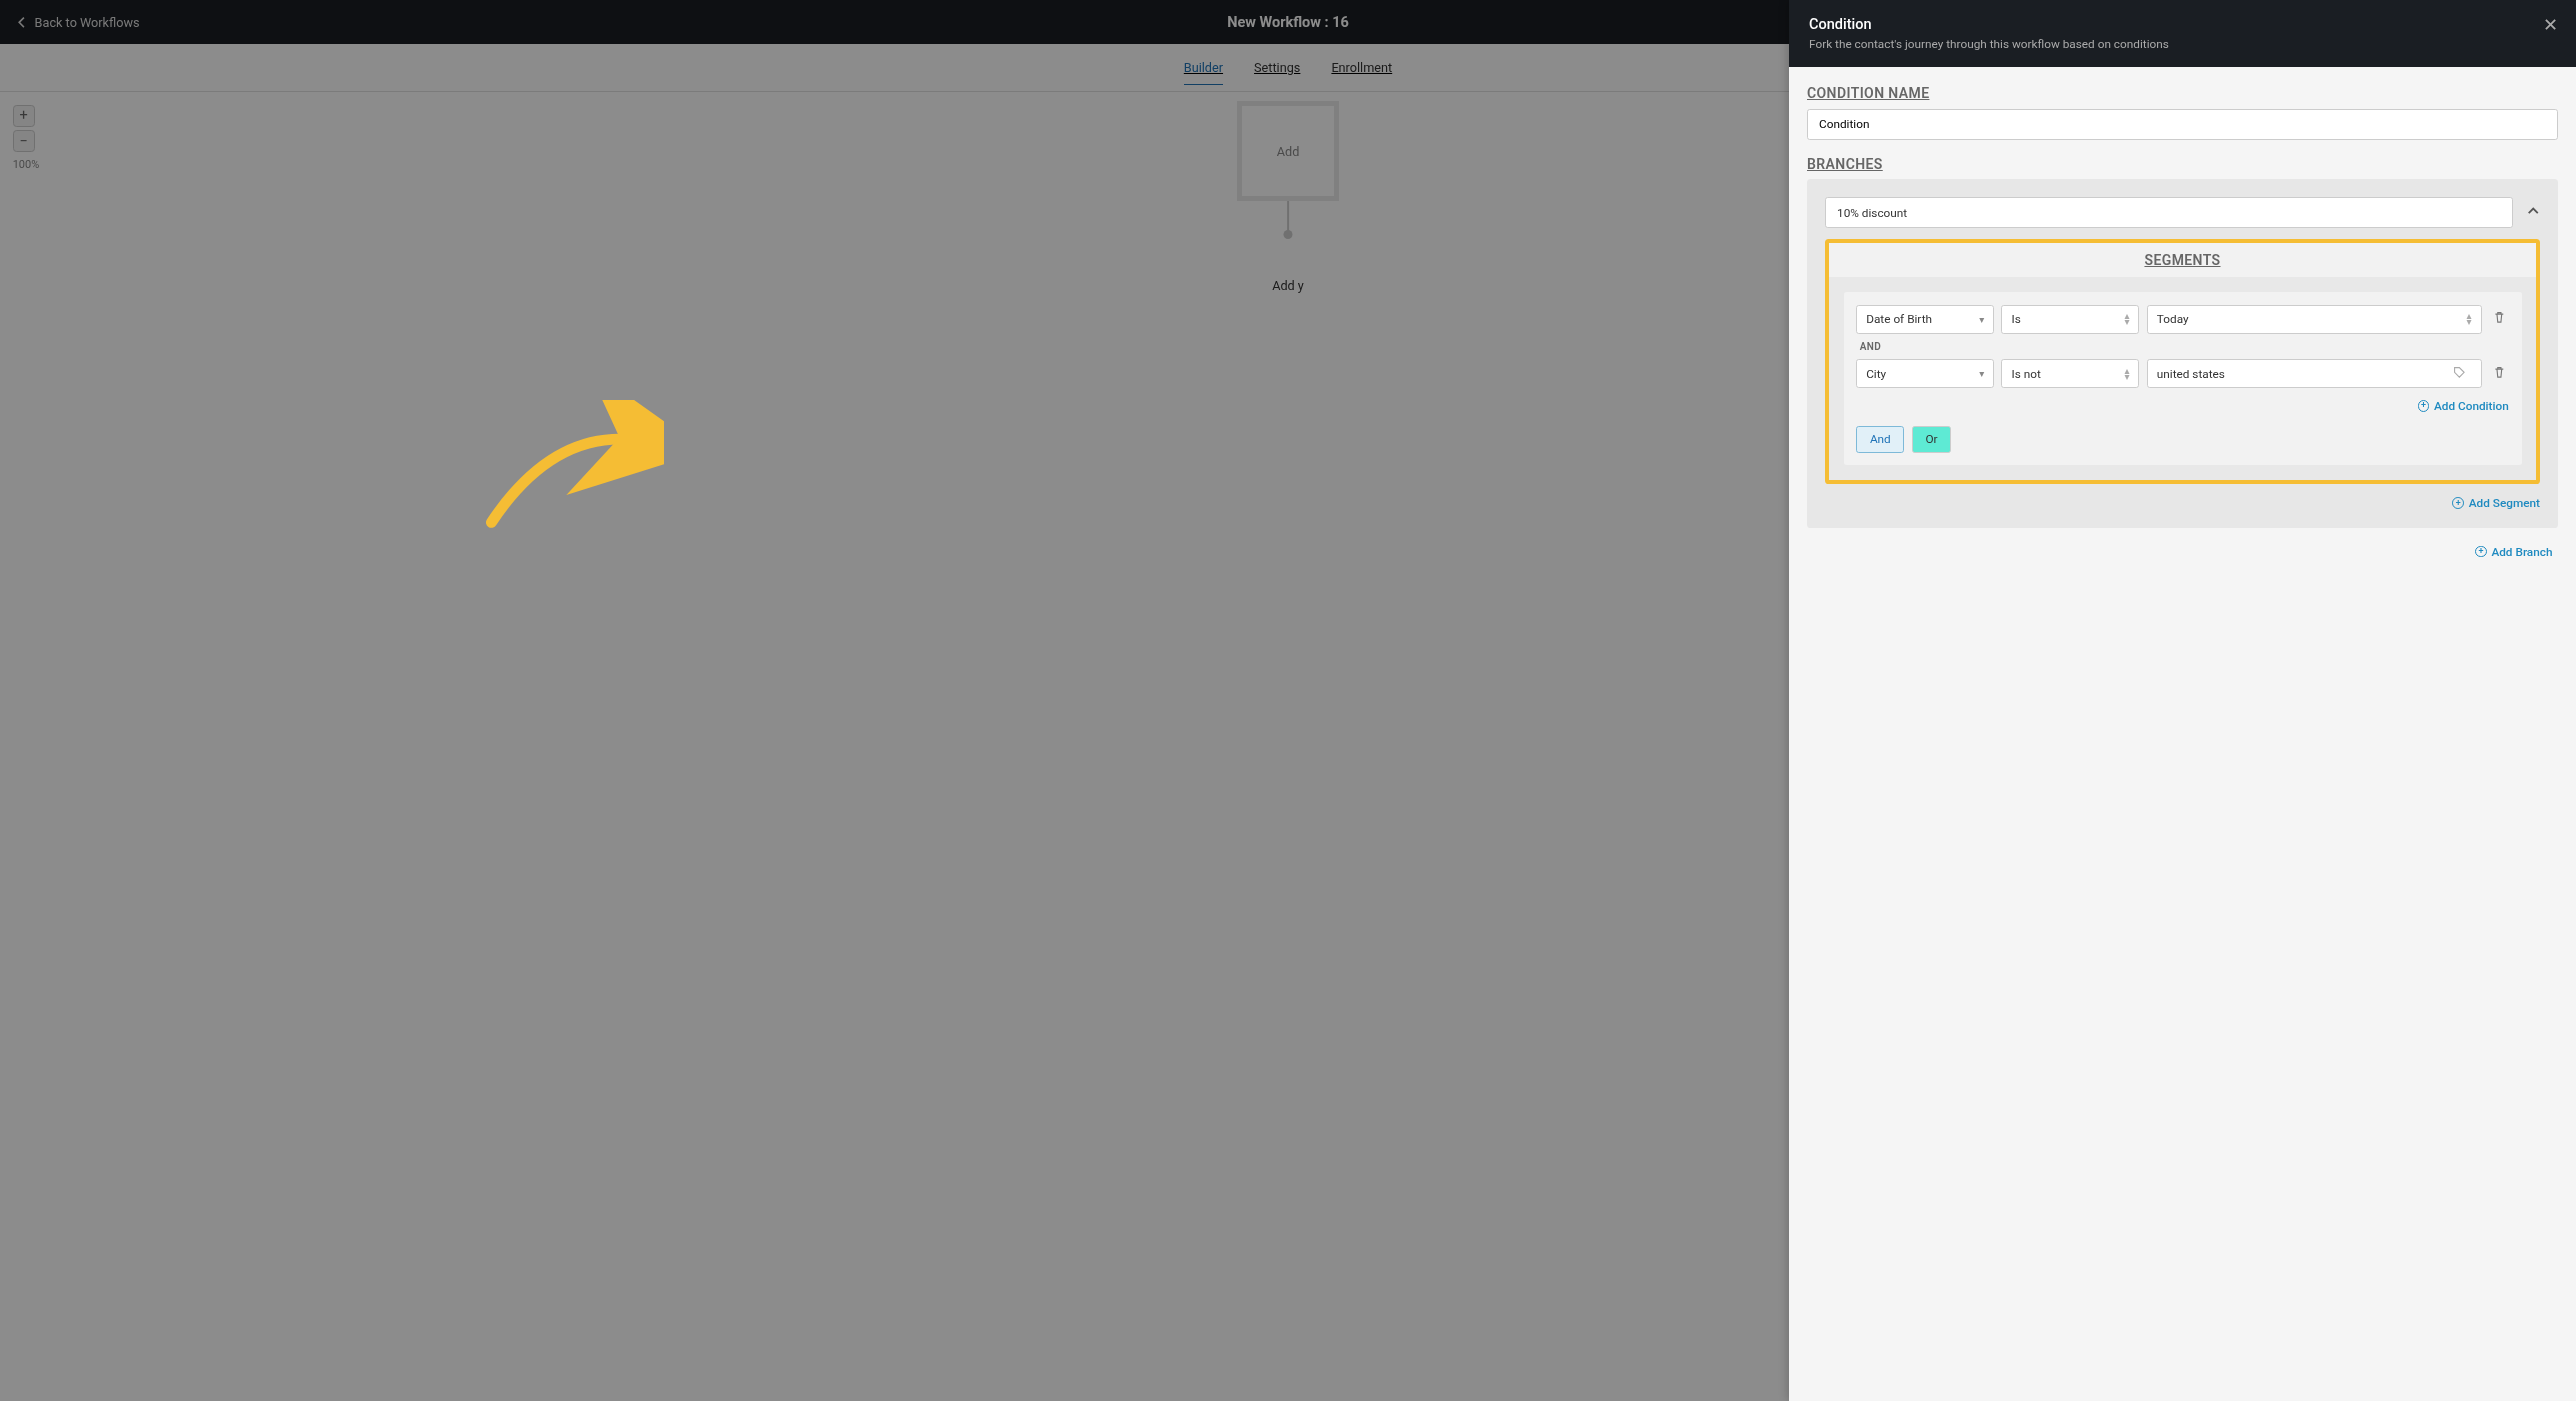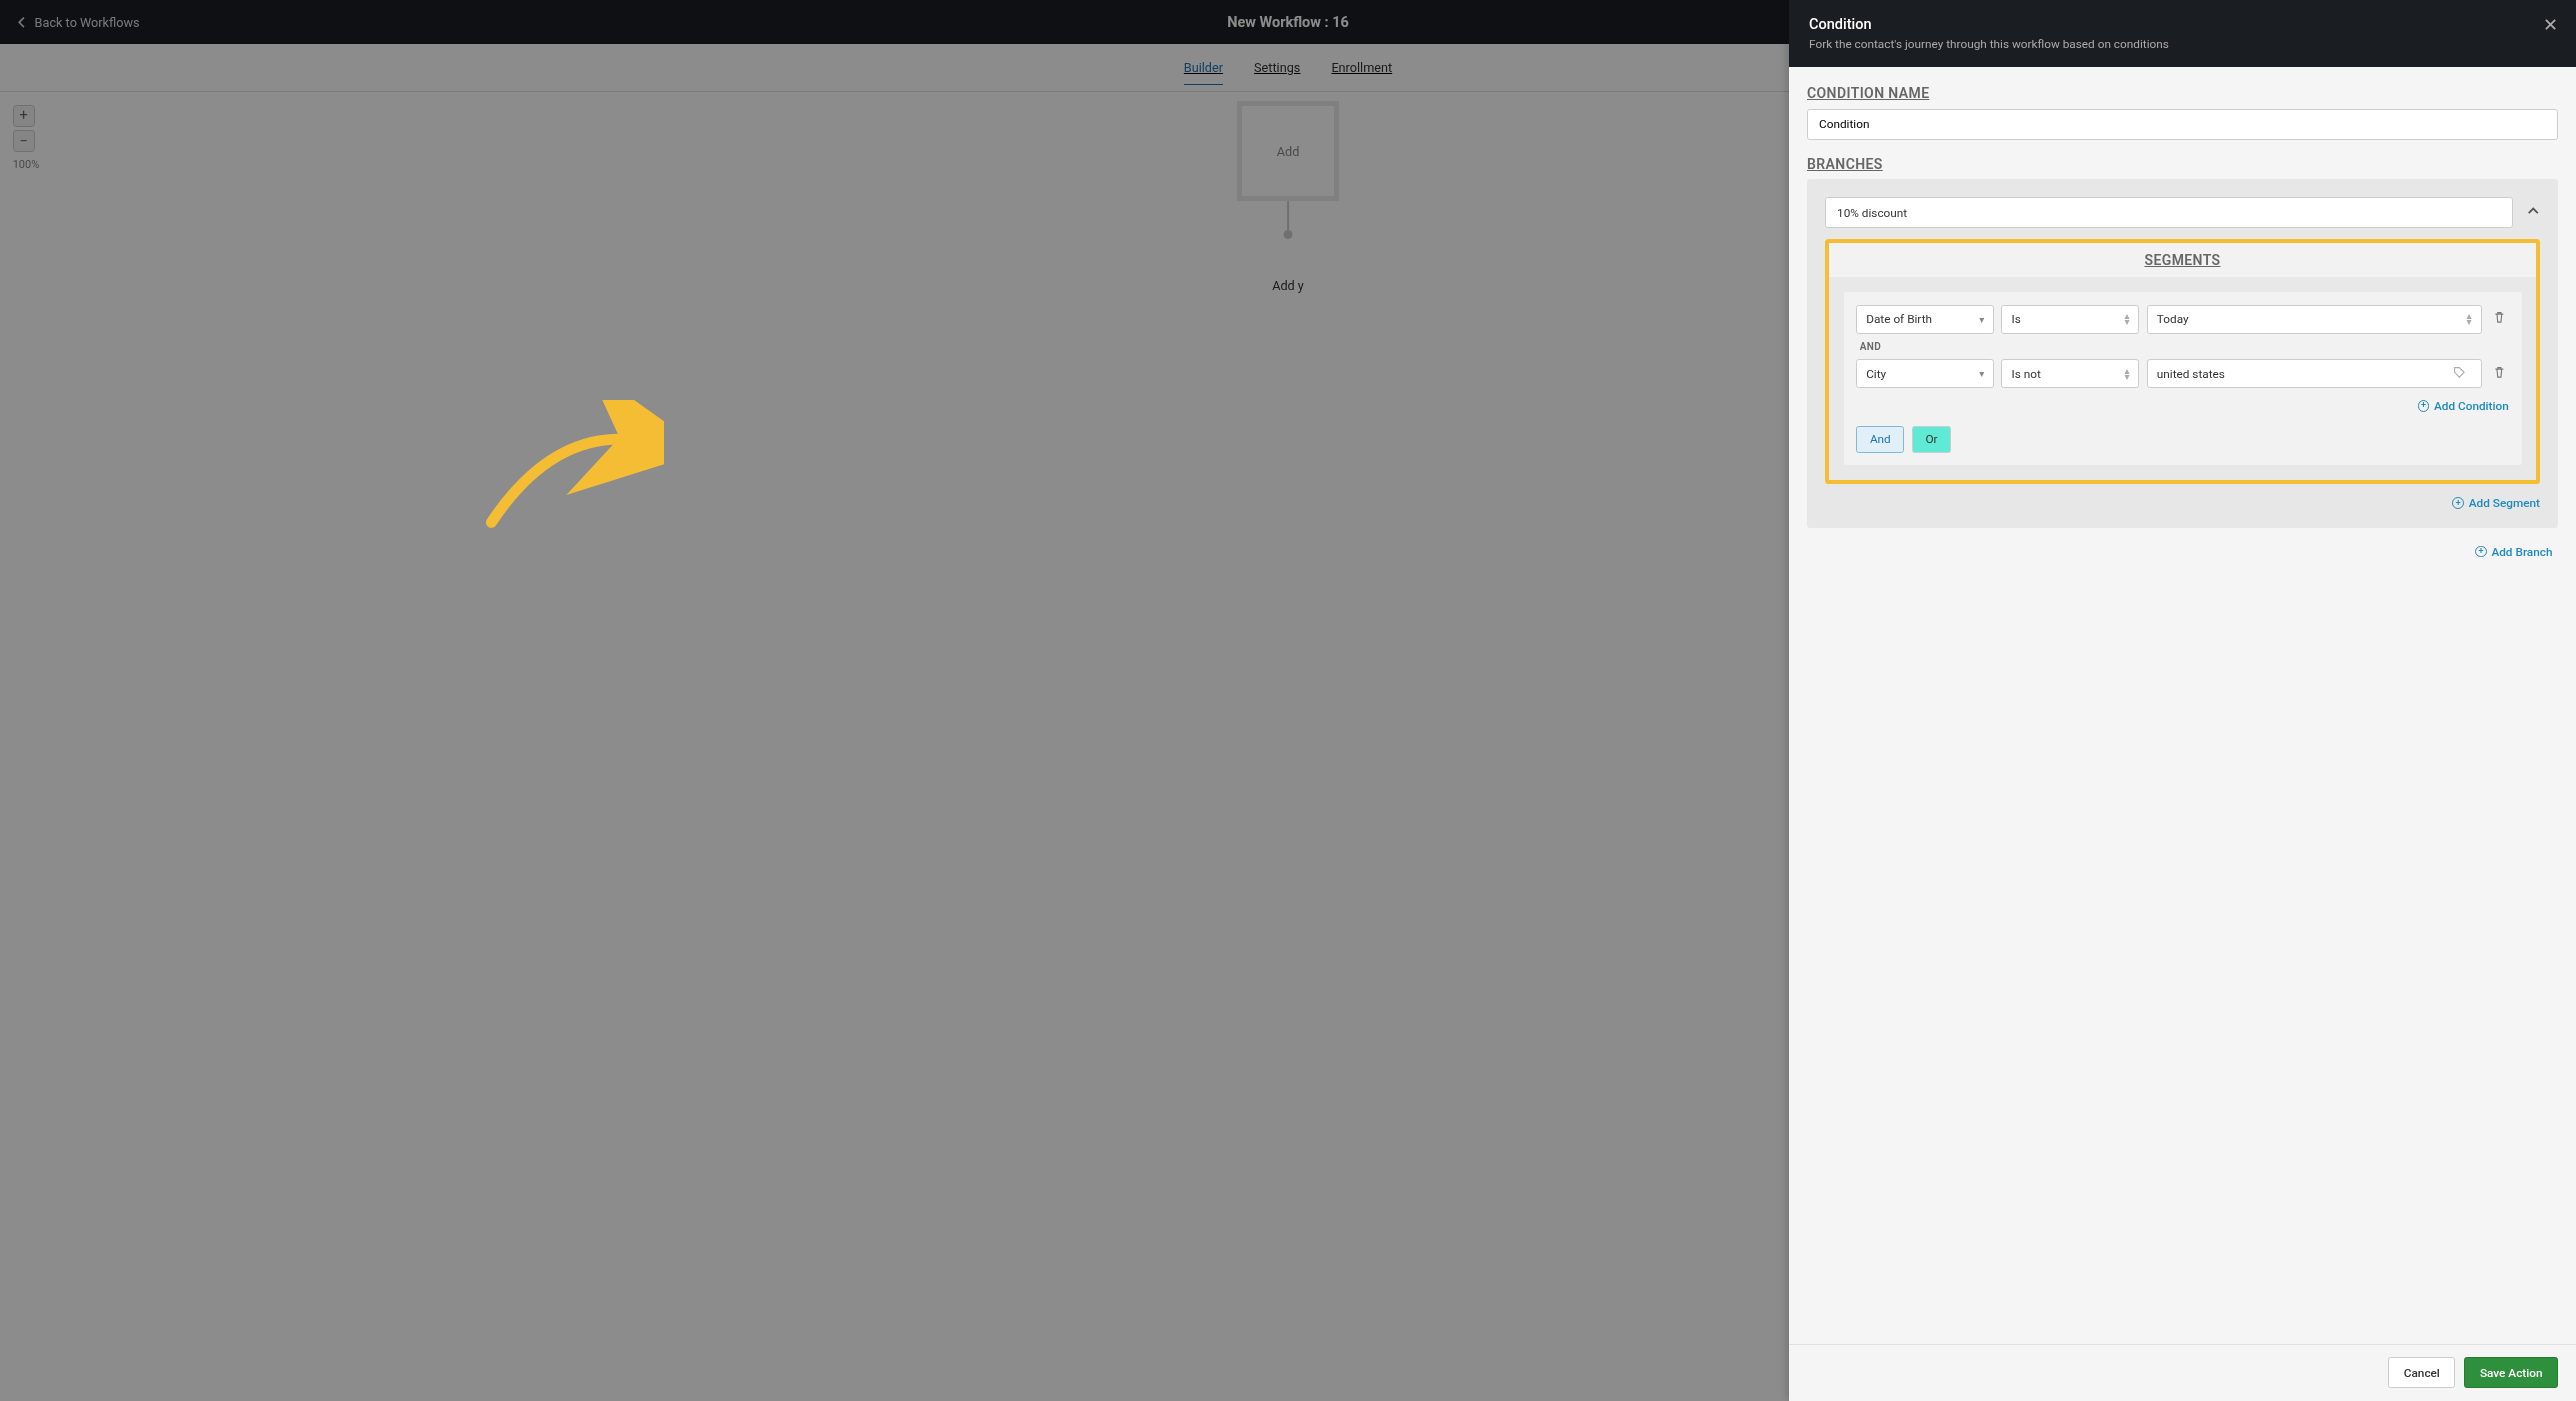--- a/index.html
+++ b/index.html
@@ -234,18 +234,14 @@
     </div>
 
     <div class="add-branch">
       <span class="link-btn">
         <span class="plus-circle">+</span>
         <span>Add Branch</span>
       </span>
     </div>
   </div>
 
-  <div class="panel-footer">
-    <div class="btn btn-secondary">Cancel</div>
-    <div class="btn btn-primary">Save Action</div>
-  </div>
 </div>
 
 
 </body></html>

